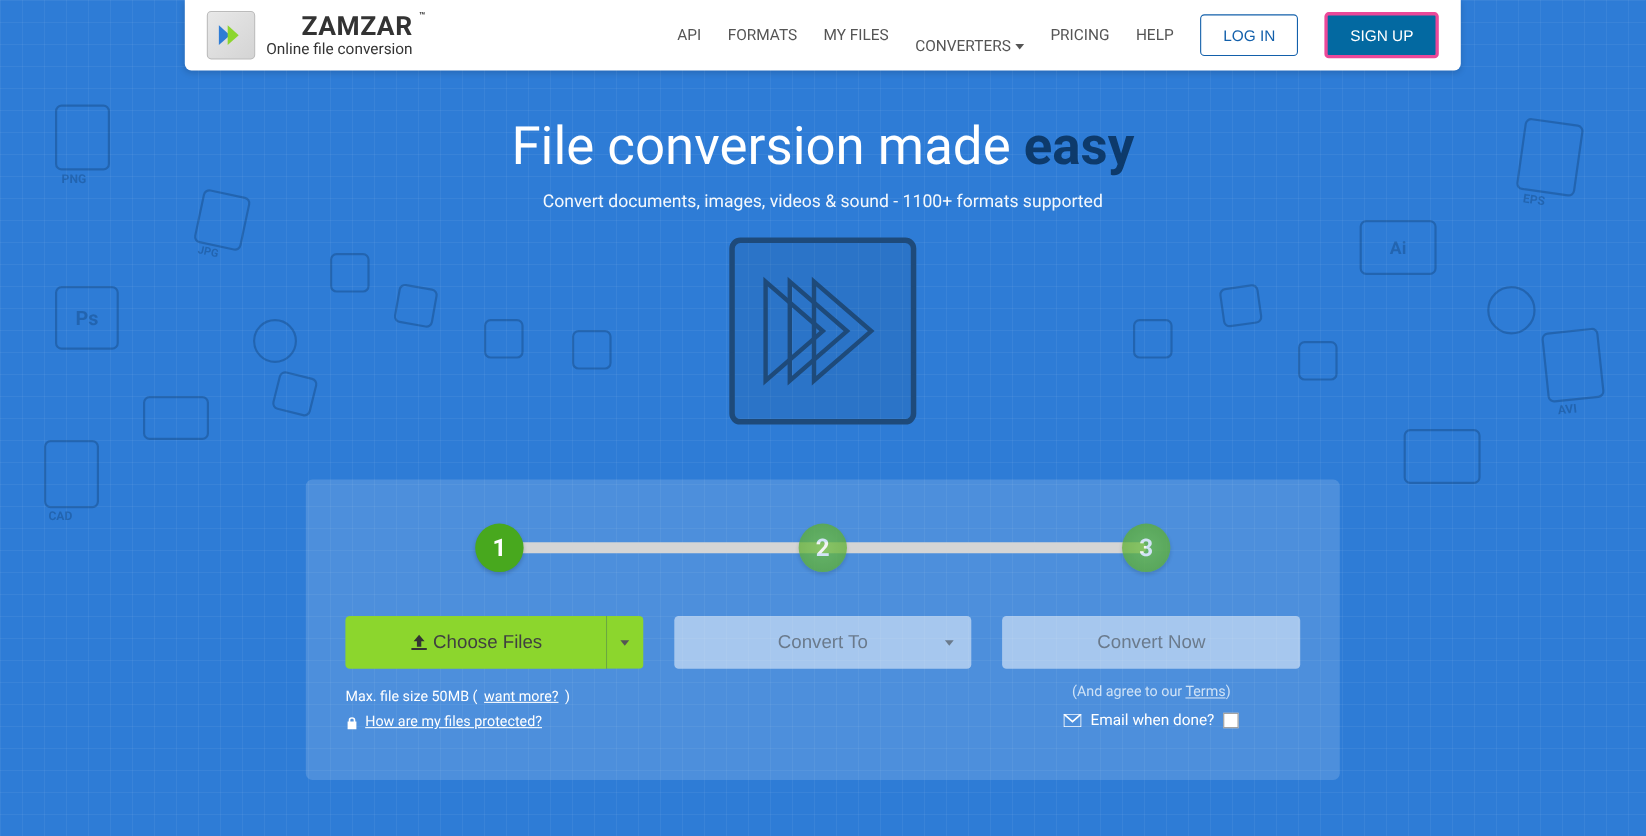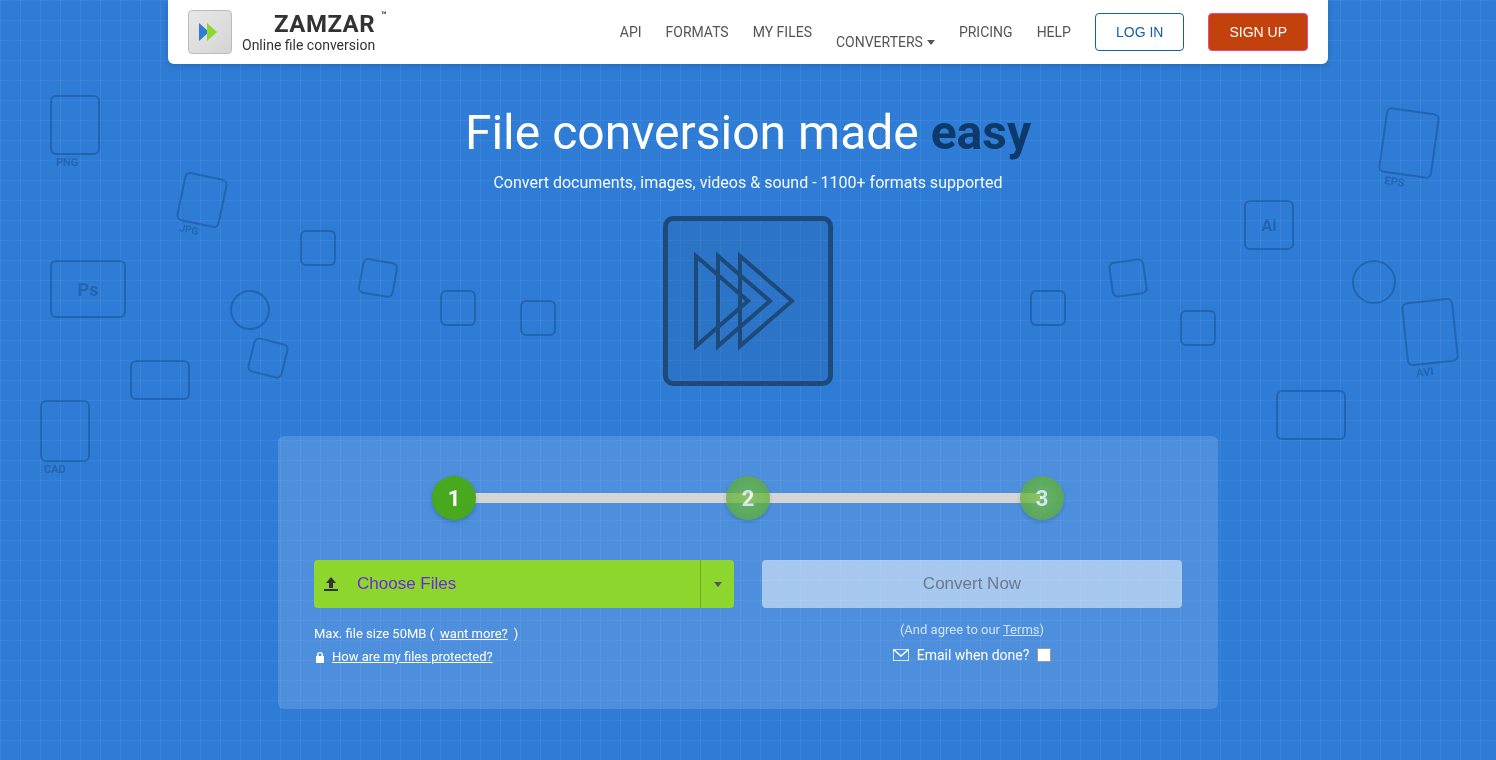--- a/index.html
+++ b/index.html
@@ -42,21 +42,21 @@
 .nav-spacer { flex: 1; }
 .nav-links { display: flex; align-items: center; gap: 24px; }
 .nav-link { color: #555; text-decoration: none; font-size: 14px; cursor: pointer; }
 .nav-dropdown { display: flex; align-items: center; gap: 4px; margin-top: 20px; }
 .caret { width: 0; height: 0; border-left: 4px solid transparent; border-right: 4px solid transparent; border-top: 5px solid #555; }
 .btn-outline {
   border: 1px solid #1360ab; color: #1360ab; background: #fff;
   padding: 10px 20px; border-radius: 4px; font-size: 14px; cursor: pointer;
 }
 .btn-primary {
-  background: #c2410c; color: #fff; border: 1px solid #ec4899;
+  background: #0369a1; color: #fff; border: 3px solid #ec4899;
   padding: 10px 20px; border-radius: 4px; font-size: 14px; cursor: pointer;
 }
 .hero { text-align: center; color: #fff; margin-top: 40px; position: relative; z-index: 5; }
 .hero-title { font-size: 48px; font-weight: 400; }
 .hero-title .easy { color: #0d3a6b; font-weight: 700; }
 .hero-sub { font-size: 16px; margin-top: 12px; opacity: 0.95; }
 .hero-icon {
   width: 170px; height: 170px; margin: 24px auto 0;
   border: 5px solid #1e4a7a; border-radius: 10px;
   display: flex; align-items: center; justify-content: center;
@@ -81,23 +81,23 @@
   font-size: 22px; font-weight: 700; color: #fff;
   box-shadow: 0 2px 4px rgba(0,0,0,0.2);
 }
 .step-1 { left: 140px; background: #48a81e; }
 .step-2 { left: 50%; background: radial-gradient(circle,#6fc043,#57a82a); opacity: 0.75; }
 .step-3 { right: 140px; left: auto; transform: translate(50%,-50%); background: radial-gradient(circle,#6fc043,#57a82a); opacity: 0.75; }
 .actions { display: flex; gap: 28px; align-items: flex-start; }
 .col { flex: 1; text-align: center; }
 .choose-group { display: flex; width: 100%; }
 .btn-choose {
-  flex: 1; background: #8cd62d; color: #6d28d9; border: none;
+  flex: 1; background: #8cd62d; color: #404040; border: none;
   padding: 14px 8px; font-size: 17px; border-radius: 4px 0 0 4px;
-  display: flex; align-items: center; gap: 17px; cursor: pointer;
+  display: flex; align-items: center; justify-content: center; gap: 4px; cursor: pointer;
 }
 .btn-choose-dd {
   width: 34px; background: #8cd62d; border: none; border-left: 1px solid rgba(0,0,0,0.2);
   border-radius: 0 4px 4px 0; cursor: pointer;
   display: flex; align-items: center; justify-content: center;
 }
 .btn-disabled {
   width: 100%; background: rgba(255,255,255,0.5); color: #6a7a8c;
   border: none; padding: 14px 8px; font-size: 17px; border-radius: 4px;
   cursor: not-allowed; position: relative;
@@ -110,26 +110,26 @@
 .terms-row { font-size: 13px; color: #cfe2f6; margin-top: 14px; }
 .terms-row a { color: #cfe2f6; text-decoration: underline; cursor: pointer; }
 .email-row { display: flex; align-items: center; justify-content: center; gap: 8px; margin-top: 10px; color: #fff; font-size: 14px; }
 .checkbox { width: 14px; height: 14px; background: #fff; border: 1px solid #999; cursor: pointer; }
 .bg-doodles { position: absolute; inset: 0; z-index: 1; opacity: 0.35; pointer-events: none; }
 .doodle { position: absolute; border: 2px solid #0d3a6b; border-radius: 6px; }
 .d-png { left: 50px; top: 95px; width: 50px; height: 60px; }
 .d-png::after { content:'PNG'; position:absolute; bottom:-16px; left:4px; font-size:11px; color:#0d3a6b; font-weight:700;}
 .d-jpg { left: 180px; top: 175px; width: 44px; height: 50px; transform: rotate(12deg); }
 .d-jpg::after { content:'JPG'; position:absolute; bottom:-14px; left:4px; font-size:10px; color:#0d3a6b; font-weight:700;}
-.d-ps { left: 50px; top: 260px; width: 76px; height: 58px; display:flex;align-items:center;justify-content:center;color:#0d3a6b;font-weight:700;font-size:18px; }
+.d-ps { left: 50px; top: 260px; width: 58px; height: 58px; display:flex;align-items:center;justify-content:center;color:#0d3a6b;font-weight:700;font-size:18px; }
 .d-cad { left: 40px; top: 400px; width: 50px; height: 62px; }
 .d-cad::after { content:'CAD'; position:absolute; bottom:-16px; left:2px; font-size:11px; color:#0d3a6b; font-weight:700;}
 .d-eps { right: 60px; top: 110px; width: 54px; height: 66px; transform: rotate(8deg); }
 .d-eps::after { content:'EPS'; position:absolute; bottom:-16px; left:6px; font-size:11px; color:#0d3a6b; font-weight:700;}
-.d-ai { right: 202px; top: 200px; width: 50px; height: 50px; display:flex;align-items:center;justify-content:center;color:#0d3a6b;font-weight:700; }
+.d-ai { right: 190px; top: 200px; width: 70px; height: 50px; display:flex;align-items:center;justify-content:center;color:#0d3a6b;font-weight:700; }
 .d-avi { right: 40px; top: 300px; width: 52px; height: 64px; transform: rotate(-6deg);}
 .d-avi::after { content:'AVI'; position:absolute; bottom:-16px; left:6px; font-size:11px; color:#0d3a6b; font-weight:700;}
 .d-sq { width: 36px; height: 36px; }
 .sq1 { left: 300px; top: 230px; } .sq2 { left: 360px; top: 260px; transform:rotate(10deg);} .sq3{left:440px;top:290px;}
 .sq4{left:520px;top:300px;} .sq5{right:430px;top:290px;} .sq6{right:350px;top:260px;transform:rotate(-8deg);}
 .sq7{right:280px;top:310px;} .sq8{left:130px;top:360px;width:60px;height:40px;} .sq9{left:250px;top:340px;transform:rotate(14deg);}
 .sq10{right:150px;top:390px;width:70px;height:50px;} .sq11{right:100px;top:260px;width:44px;height:44px;border-radius:50%;}
 .sq12{left:230px;top:290px;width:40px;height:40px;border-radius:50%;}
 </style>
 </head>
@@ -229,20 +229,26 @@
         </div>
         <div class="lock-row">
           <svg width="12" height="13" viewBox="0 0 12 13">
               <path d="M3 5 V3.5 C3 2 4 1 6 1 C8 1 9 2 9 3.5 V5 H10 V12 H2 V5 Z M4.5 5 H7.5 V3.5 C7.5 2.7 7 2.3 6 2.3 C5 2.3 4.5 2.7 4.5 3.5 Z" fill="#fff"></path>
             </svg>
           <a>How are my files protected?</a>
         </div>
       </div>
     </div>
 
+    <div class="col">
+      <button class="btn-disabled btn-convert-to">
+        <span>Convert To</span>
+        <span class="mini-caret"></span>
+      </button>
+    </div>
 
     <div class="col">
       <button class="btn-disabled">Convert Now</button>
       <div class="terms-row">
         <span>(And agree to our </span><a>Terms</a><span>)</span>
       </div>
       <div class="email-row">
         <svg width="16" height="12" viewBox="0 0 16 12">
             <rect x="0" y="0" width="16" height="12" fill="none" stroke="#fff" stroke-width="1.5"></rect>
             <path d="M0 0 L8 7 L16 0" fill="none" stroke="#fff" stroke-width="1.5"></path>

